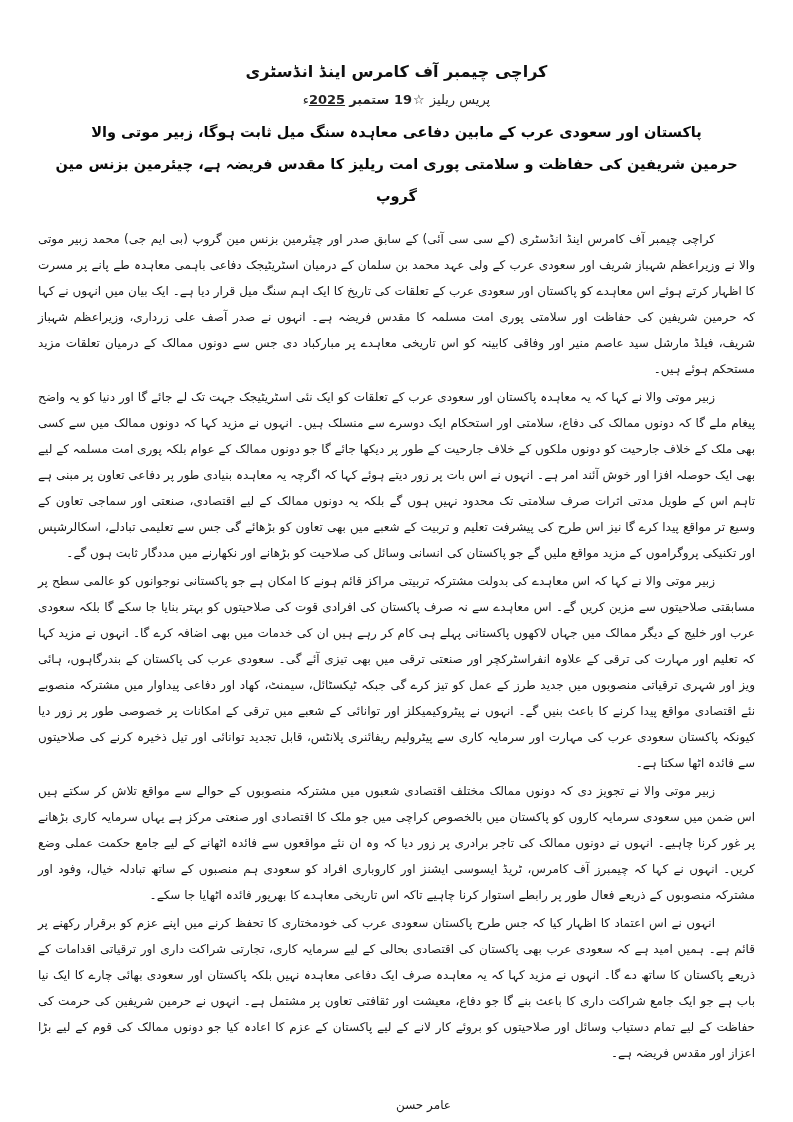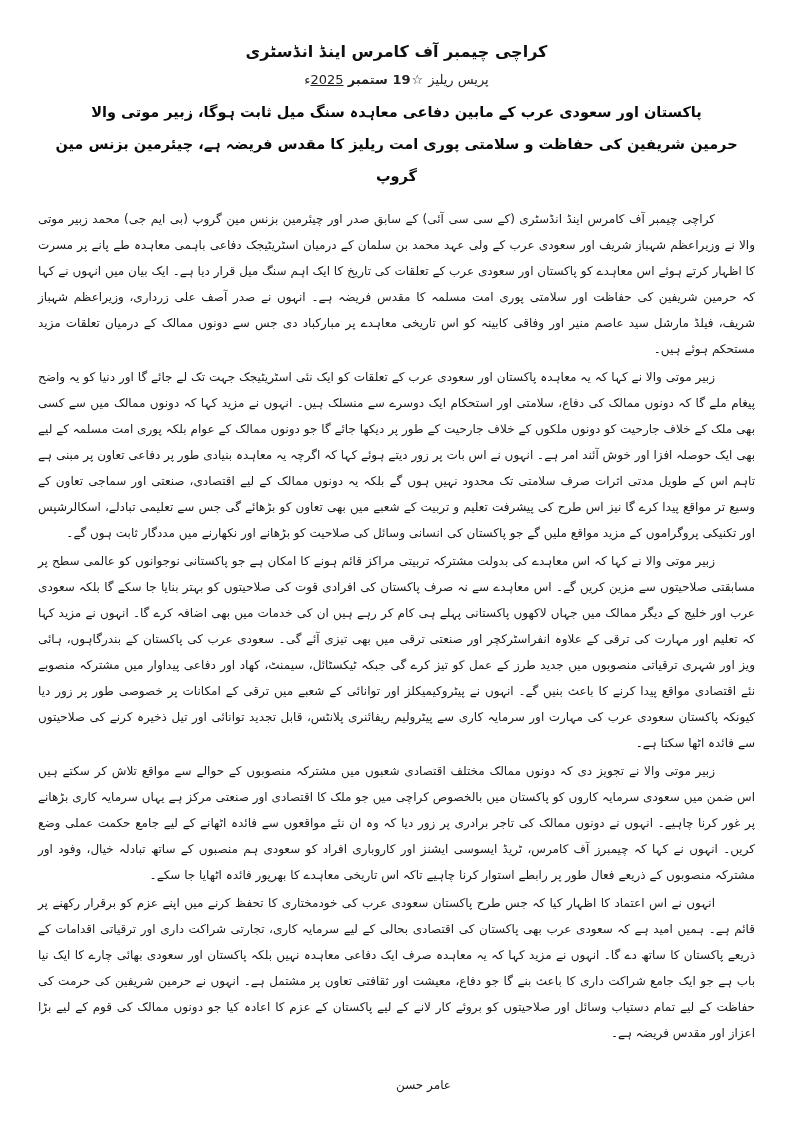--- a/index.html
+++ b/index.html
@@ -9,41 +9,41 @@
   }
   body {
     width: 793px;
     height: 1122px;
     font-family: "DejaVu Sans", sans-serif;
     color: #000;
     overflow: hidden;
   }
   .page {
     direction: rtl;
-    padding: 42px 38px 0 38px;
+    padding: 62px 38px 0 38px;
     box-sizing: border-box;
     width: 793px;
     height: 1064px;
   }
   .org-name {
     text-align: center;
     font-weight: bold;
     font-size: 16px;
     letter-spacing: 0.3px;
     color: #111;
   }
   .press-line {
     text-align: center;
     font-size: 13px;
     margin-top: 11px;
     color: #222;
   }
   .press-line .label { font-weight: normal; }
   .press-line .date  { font-weight: bold; }
-  .press-line .year  { text-decoration: underline; font-weight: normal; }
+  .press-line .year  { text-decoration: underline; font-weight: bold; }
   .star {
     font-size: 13px;
     font-weight: normal;
     display: inline-block;
     margin: 0 1px;
   }
   .headline {
     text-align: center;
     font-weight: bold;
     font-size: 14.5px;

